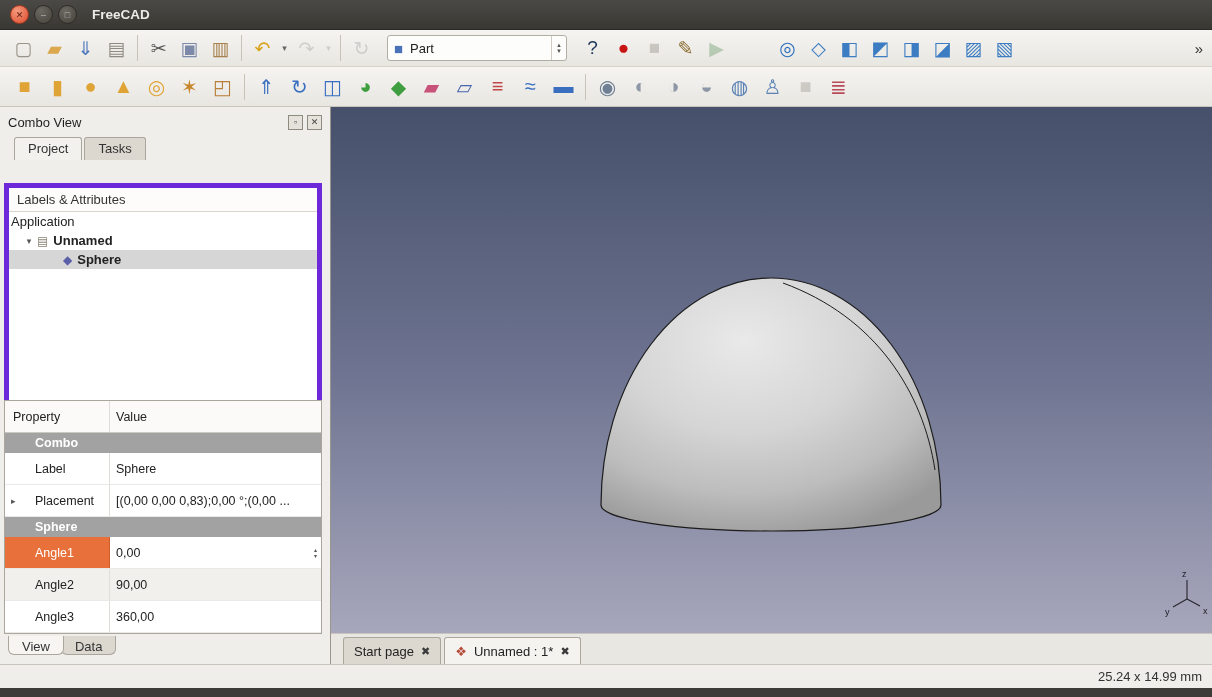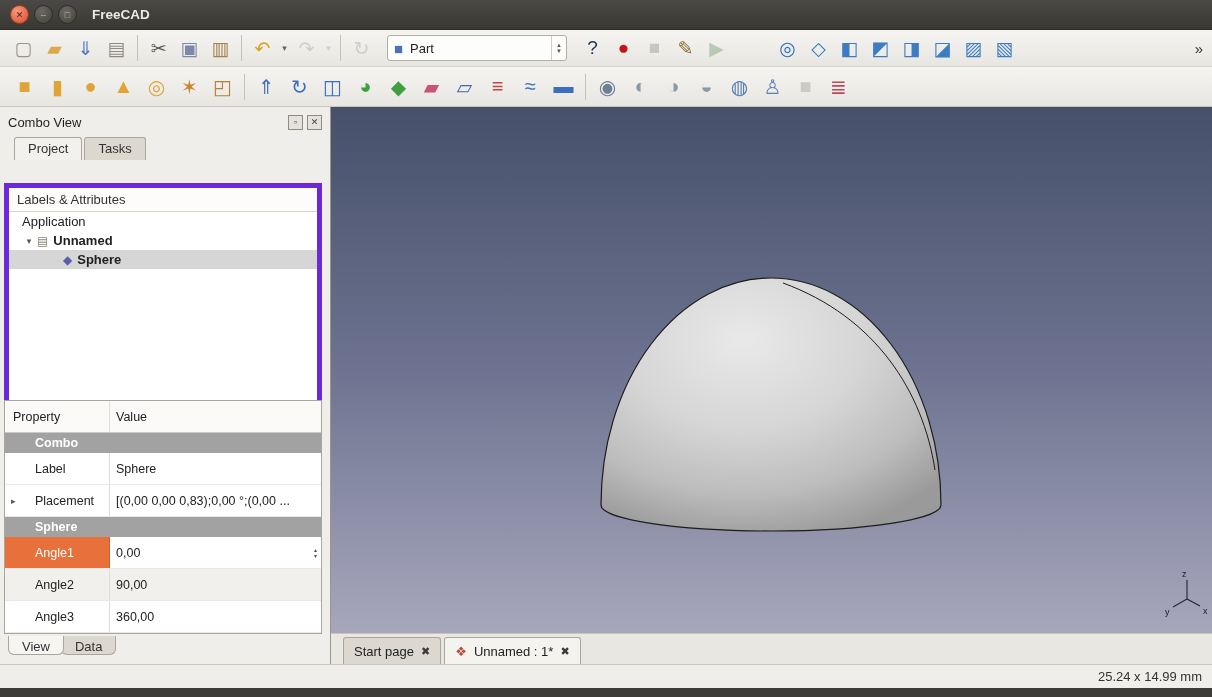--- a/index.html
+++ b/index.html
@@ -47,21 +47,21 @@
   .ptab{padding:3px 13px 4px;border:1px solid #aaa69c;border-bottom:none;background:#dcd8d0;
     border-radius:3px 3px 0 0;margin-right:2px;color:#333;}
   .ptab.active{background:#f2f1ed;}
   .treebox{position:absolute;left:4px;right:8px;top:60px;height:223px;background:#fff;
     border:5px solid #6d28d9;overflow:hidden;margin-top:16px;}
   .tree-header{padding:4px 8px;border-bottom:1px solid #d8d5cd;color:#333;background:#fdfcfa;}
   .trow{height:19px;display:flex;align-items:center;}
   .trow .exp{font-size:9px;color:#555;width:12px;text-align:center;}
   .ticon{font-size:12px;margin:0 5px 0 2px;}
   .tlabel.bold{font-weight:bold;}
-  .trow.root{padding-left:13px;}
+  .trow.root{padding-left:2px;}
   .trow.doc{padding-left:14px;}
   .trow.selected{padding-left:52px;background:#d6d6d6;}
   .propbox{position:absolute;left:4px;right:8px;top:293px;height:232px;background:#fff;
     border:1px solid #aaa69c;font-size:12.5px;overflow:hidden;}
   .prow{display:flex;height:32px;align-items:center;box-sizing:border-box;border-bottom:1px solid #ebe9e5;}
   .prow.alt{background:#f1f0ec;}
   .prow.phead{background:#fbfaf8;border-bottom:1px solid #ccc9c2;}
   .pname{width:105px;box-sizing:border-box;padding-left:30px;position:relative;height:100%;
     display:flex;align-items:center;border-right:1px solid #e0ded8;}
   .prow.phead .pname{padding-left:8px;}

